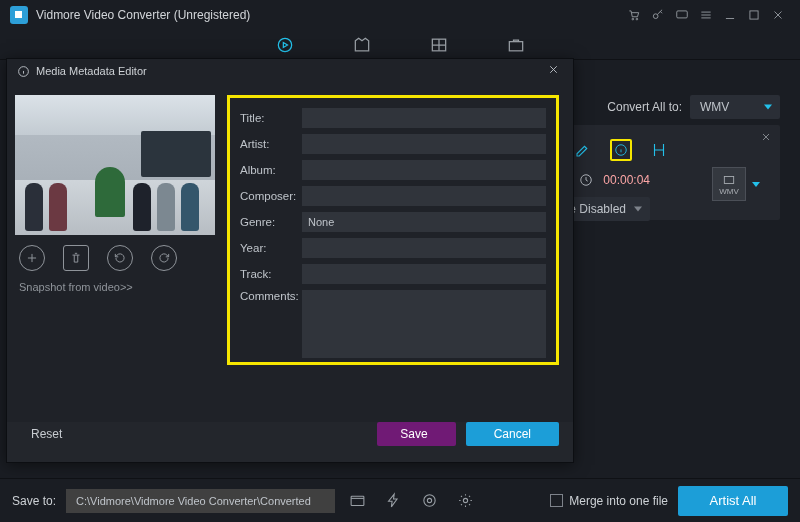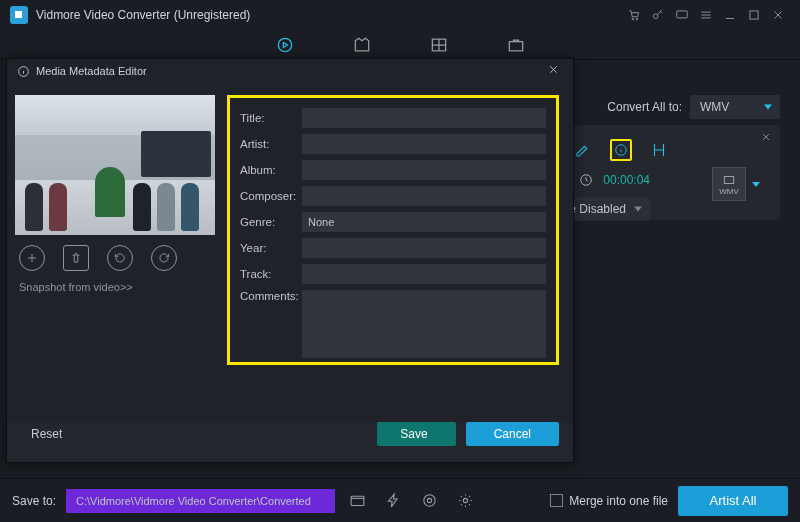--- a/index.html
+++ b/index.html
@@ -25,21 +25,21 @@
   .select { background:#2a2e36; height:24px; padding:0 24px 0 10px; display:flex; align-items:center; position:relative; min-width:90px; cursor:pointer; color:#bfc4ca; border-radius:2px;}
   .select .caret { position:absolute; right:8px; top:50%; transform:translateY(-50%); width:0;height:0;border-left:4px solid transparent;border-right:4px solid transparent;border-top:5px solid #23c0ea;}
 
   
   .card { position:absolute; top:125px; left:20px; right:20px; height:95px; background:#24272e; border-radius:2px; }
   .card .xclose { position:absolute; right:6px; top:6px; width:14px; height:14px; color:#8b9096;}
   .card .tools { position:absolute; right:110px; top:14px; display:flex; align-items:center; gap:16px;}
   .card .tools .tool { width:22px;height:22px; display:flex;align-items:center;justify-content:center;}
   .card .tools .tool svg { width:18px;height:18px; stroke:#23c0ea; fill:none; stroke-width:1.5;}
   .info-highlight { border:2px solid #f6e600; padding:2px; border-radius:2px;}
-  .card .meta { position:absolute; right:130px; top:48px; display:flex; align-items:center; gap:10px; color:#14b8a6;}
+  .card .meta { position:absolute; right:130px; top:48px; display:flex; align-items:center; gap:10px; color:#fca5a5;}
   .card .meta svg{width:14px;height:14px;stroke:#bfc4ca;fill:none;stroke-width:1.5;}
   .card .subtitle-sel { position:absolute; right:130px; top:72px; }
   .card .fmt { position:absolute; right:20px; top:42px; display:flex; align-items:center; gap:6px;}
   .fmtbox { width:34px;height:34px; background:#34383f; border:1px solid #4b4f57; display:flex; flex-direction:column; align-items:center; justify-content:center; font-size:8px; color:#a9adb3;}
   .fmt .caret2 {width:0;height:0;border-left:4px solid transparent;border-right:4px solid transparent;border-top:5px solid #23c0ea;}
 
   
   .modal { position:absolute; top:58px; left:6px; width:568px; height:405px; background:#1f2228; border:1px solid #0c0e12; box-shadow:0 2px 14px rgba(0,0,0,.5); }
   .modal-header { height:24px; display:flex; align-items:center; padding:0 10px; color:#cdd1d5; font-size:11px;}
   .modal-header .ih { width:13px; height:13px; margin-right:6px;}
@@ -74,27 +74,27 @@
   .finput { flex:1; height:20px; background:#30343b; border:none; color:#d2d5d9; padding:0 6px; font-size:11px;}
   .frow.comments { align-items:flex-start;}
   .ftextarea { flex:1; height:68px; background:#30343b; border:none; resize:none; color:#d2d5d9; padding:4px 6px; font-size:11px;}
   .fselect { flex:1; height:20px; background:#30343b; position:relative; padding:0 6px; font-size:11px; color:#bfc4ca; display:flex; align-items:center; cursor:pointer;}
   .fselect .caret{right:8px;border-top-color:#7d828a;}
 
   .modal-footer { position:absolute; bottom:0; left:0; right:0; height:40px; background:#23262c; display:flex; padding:0 14px; gap:10px;}
   .modal-footer .spacer{flex:1;}
   .mf-btn { height:24px; padding:0 28px; border:none; color:#fff; font-size:12px; cursor:pointer; border-radius:2px;}
   .mf-reset { background:transparent; color:#c7cbd0; padding:0 10px;}
-  .mf-save  { background:#0f766e;padding-left:23px;}
+  .mf-save  { background:#701a75;padding-left:23px;}
   .mf-cancel{ background:#1c9ed8;}
 
   
   .bottombar { position:absolute; bottom:0; left:0; right:0; height:44px; background:#1a1d23; display:flex; align-items:center; padding:0 12px; gap:10px; border-top:1px solid #0f1115;}
   .bottombar .lbl{font-size:12px;color:#cdd1d5;}
-  .path-sel{ background:#6d28d9; height:24px; display:flex; align-items:center; padding:0 24px 0 10px; position:relative; min-width:250px; color:#bfc4ca; font-size:11px; cursor:pointer;}
+  .path-sel{ background:#404040; height:24px; display:flex; align-items:center; padding:0 24px 0 10px; position:relative; min-width:250px; color:#bfc4ca; font-size:11px; cursor:pointer;}
   .path-sel .caret{right:8px;border-top-color:#1c9ed8;}
   .bicon{width:26px;height:26px;display:flex;align-items:center;justify-content:center;cursor:pointer;}
   .bicon svg{width:17px;height:17px;stroke:#9aa0a6;fill:none;stroke-width:1.5;}
   .merge{display:flex;align-items:center;gap:6px;margin-left:auto;color:#cdd1d5;font-size:12px;}
   .merge .cb{width:13px;height:13px;border:1px solid #7d828a;background:#1a1d23;}
   .convertall-btn{height:30px;width:110px;background:#1c9ed8;color:#fff;border:none;font-size:13px;border-radius:2px;cursor:pointer;}
 </style>
 </head>
 <body>
 

